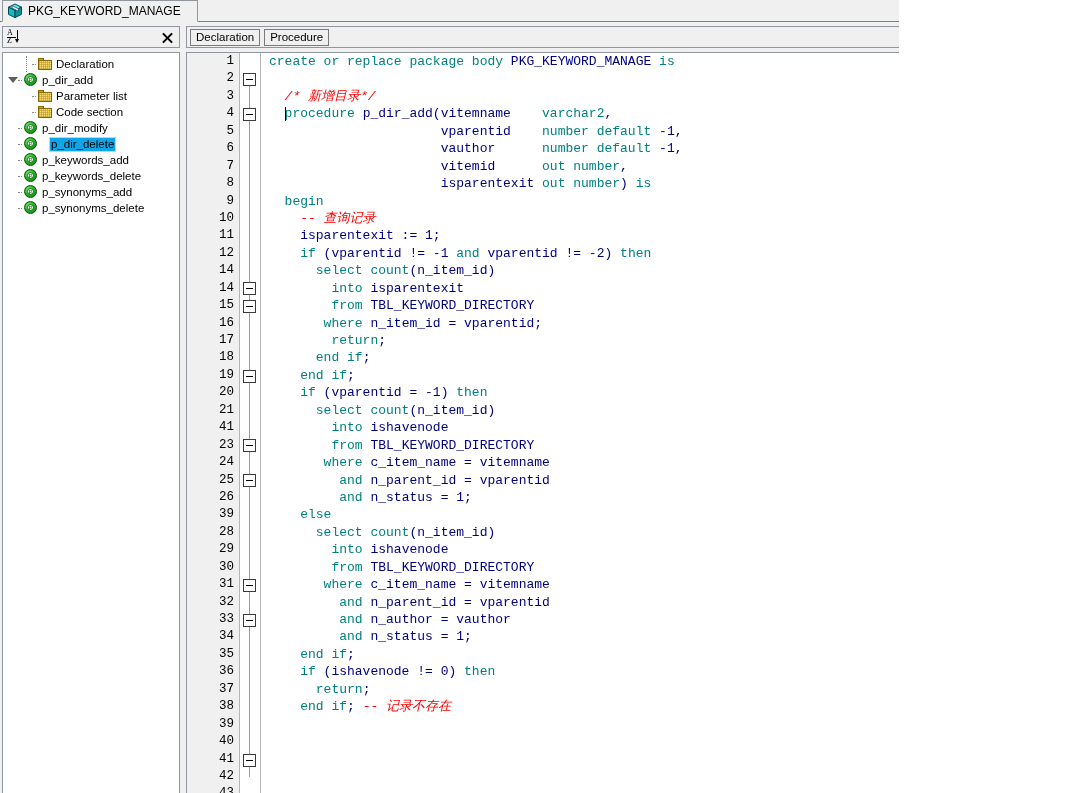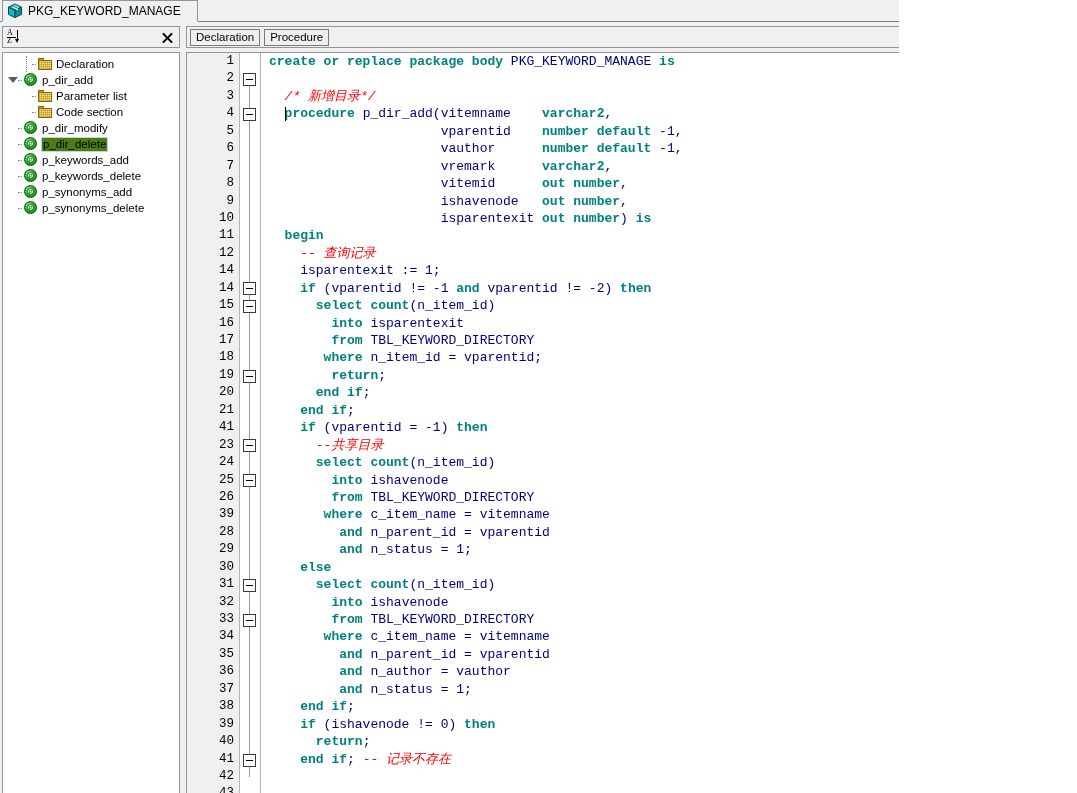--- a/index.html
+++ b/index.html
@@ -145,22 +145,22 @@
     font-size: 11.5px;
     color: #000000;
     white-space: nowrap;
   }
   .tree-row .label {
     margin-left: 3px;
     line-height: 16px;
   }
   .tree-row.focused .label {
     border: 1px solid #b8d6f0;
-    background: #4d7c0f;
-    margin-left: 2px;
+    background: #0ea5e9;
+    margin-left: 10px;
     padding: 0 1px;
     line-height: 13px;
   }
   .expander {
     width: 11px; height: 16px;
     flex: 0 0 11px;
     position: relative;
   }
   .expander.collapsed::before {
     content: "";
@@ -369,21 +369,21 @@
   }
   .code-line {
     height: 17.45px;
     line-height: 17.45px;
     font-family: "Liberation Mono", monospace;
     font-size: 13px;
     white-space: pre;
     padding-left: 8px;
     color: #000080;
   }
-  .kw  { color: #008080; font-weight: bold; }
+  .kw  { color: #008080; }
   .id  { color: #000080; }
   .cmt { color: #ff0000; font-style: italic; }
 
   .caret {
     position: absolute;
     left: 8px;
     width: 1px;
     height: 14px;
     background: #000;
   }
@@ -591,37 +591,34 @@
           <div class="fold-marker" title="Collapse" style="top: 560.9px;"></div>
           <div class="fold-marker" title="Collapse" style="top: 700.5px;"></div>
         </div>
       <div class="code-area" id="code-area">
           <div class="code-line"><span class="kw">create or replace package body </span><span class="id">PKG_KEYWORD_MANAGE </span><span class="kw">is</span></div>
           <div class="code-line">&nbsp;</div>
           <div class="code-line"><span class="cmt">  /* 新增目录*/</span></div>
           <div class="code-line"><span class="kw">  procedure </span><span class="id">p_dir_add(vitemname    </span><span class="kw">varchar2</span><span class="id">,</span></div>
           <div class="code-line"><span class="id">                      vparentid    </span><span class="kw">number default </span><span class="id">-1,</span></div>
           <div class="code-line"><span class="id">                      vauthor      </span><span class="kw">number default </span><span class="id">-1,</span></div>
-          <div class="code-line"><span class="id">                      vremark      </span><span class="kw">varchar2</span><span class="id">,</span></div>
           <div class="code-line"><span class="id">                      vitemid      </span><span class="kw">out number</span><span class="id">,</span></div>
-          <div class="code-line"><span class="id">                      ishavenode   </span><span class="kw">out number</span><span class="id">,</span></div>
           <div class="code-line"><span class="id">                      isparentexit </span><span class="kw">out number</span><span class="id">) </span><span class="kw">is</span></div>
           <div class="code-line"><span class="kw">  begin</span></div>
           <div class="code-line"><span class="cmt">    -- 查询记录</span></div>
           <div class="code-line"><span class="id">    isparentexit := 1;</span></div>
           <div class="code-line"><span class="kw">    if </span><span class="id">(vparentid != -1 </span><span class="kw">and </span><span class="id">vparentid != -2) </span><span class="kw">then</span></div>
           <div class="code-line"><span class="kw">      select count</span><span class="id">(n_item_id)</span></div>
           <div class="code-line"><span class="kw">        into </span><span class="id">isparentexit</span></div>
           <div class="code-line"><span class="kw">        from </span><span class="id">TBL_KEYWORD_DIRECTORY</span></div>
           <div class="code-line"><span class="kw">       where </span><span class="id">n_item_id = vparentid;</span></div>
           <div class="code-line"><span class="kw">        return</span><span class="id">;</span></div>
           <div class="code-line"><span class="kw">      end if</span><span class="id">;</span></div>
           <div class="code-line"><span class="kw">    end if</span><span class="id">;</span></div>
           <div class="code-line"><span class="kw">    if </span><span class="id">(vparentid = -1) </span><span class="kw">then</span></div>
-          <div class="code-line"><span class="cmt">      --共享目录</span></div>
           <div class="code-line"><span class="kw">      select count</span><span class="id">(n_item_id)</span></div>
           <div class="code-line"><span class="kw">        into </span><span class="id">ishavenode</span></div>
           <div class="code-line"><span class="kw">        from </span><span class="id">TBL_KEYWORD_DIRECTORY</span></div>
           <div class="code-line"><span class="kw">       where </span><span class="id">c_item_name = vitemname</span></div>
           <div class="code-line"><span class="kw">         and </span><span class="id">n_parent_id = vparentid</span></div>
           <div class="code-line"><span class="kw">         and </span><span class="id">n_status = 1;</span></div>
           <div class="code-line"><span class="kw">    else</span></div>
           <div class="code-line"><span class="kw">      select count</span><span class="id">(n_item_id)</span></div>
           <div class="code-line"><span class="kw">        into </span><span class="id">ishavenode</span></div>
           <div class="code-line"><span class="kw">        from </span><span class="id">TBL_KEYWORD_DIRECTORY</span></div>

